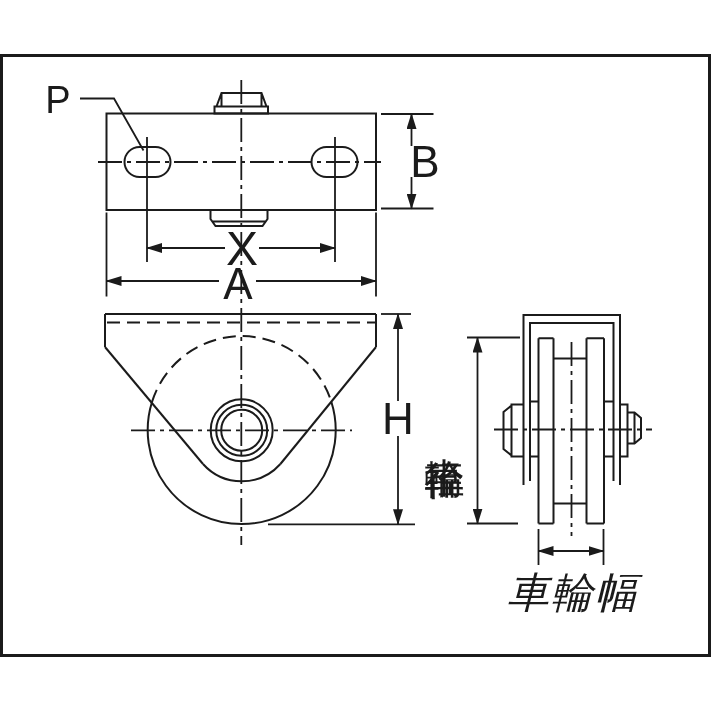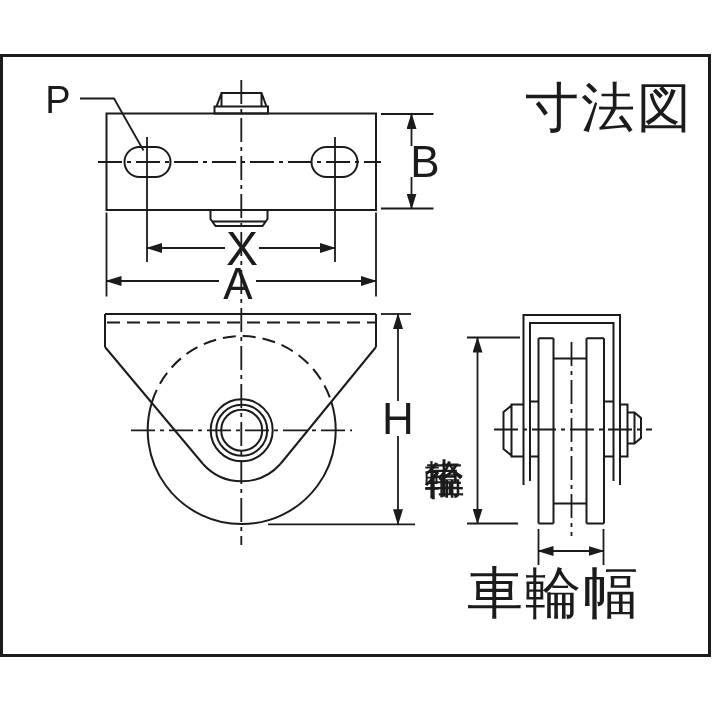--- a/index.html
+++ b/index.html
@@ -23,21 +23,21 @@
   .lbl-p      { left: 58px;  top: 100px;  font-size: 38px; }
   .lbl-b      { left: 425px; top: 162px;  font-size: 44px; }
   .lbl-x      { left: 242px; top: 249px;  font-size: 48px; }
   .lbl-a      { left: 238px; top: 284px;  font-size: 44px; }
   .lbl-h      { left: 398px; top: 419px;  font-size: 44px; }
   .lbl-wdia   {
     left: 445px; top: 429px; font-size: 40px;
     writing-mode: vertical-rl; text-orientation: upright;
     letter-spacing: 2px;
   }
-  .lbl-wwid   { left: 554px; top: 593px;  font-size: 56px; letter-spacing: 2px; }
+  .lbl-wwid   { left: 573px; top: 593px;  font-size: 42px; letter-spacing: 2px; font-style: italic; }
 </style>
 </head>
 <body>
 
 <div class="stage">
 
   <svg width="713" height="713" viewBox="0 0 713 713">
     <defs>
       <marker id="arr" viewBox="0 0 16 10" refX="15" refY="5" markerWidth="16" markerHeight="10" markerUnits="userSpaceOnUse" orient="auto-start-reverse">
         <path d="M0,0 L16,5 L0,10 Z" fill="#1b1b1b"></path>
@@ -120,21 +120,20 @@
       <path d="M571.5,342 V536" stroke-width="1.8" stroke-dasharray="24 5 4 5"></path>
 
       <path d="M467,337.5 H520 M467,523.5 H518" stroke-width="1.8"></path>
       <path d="M477.5,337.5 V523.5" stroke-width="1.8" marker-start="url(#arr)" marker-end="url(#arr)"></path>
 
       <path d="M538.5,529 V565 M603.5,529 V565" stroke-width="1.8"></path>
       <path d="M538.5,551 H603.5" stroke-width="1.8" marker-start="url(#arr)" marker-end="url(#arr)"></path>
     </g>
   </svg>
 
-  <div class="lbl lbl-title">寸法図</div>
   <div class="lbl lbl-p">P</div>
   <div class="lbl lbl-b">B</div>
   <div class="lbl lbl-x">X</div>
   <div class="lbl lbl-a">A</div>
   <div class="lbl lbl-h">H</div>
   <div class="lbl lbl-wdia">車輪径</div>
   <div class="lbl lbl-wwid">車輪幅</div>
 </div>
 
 </body></html>

